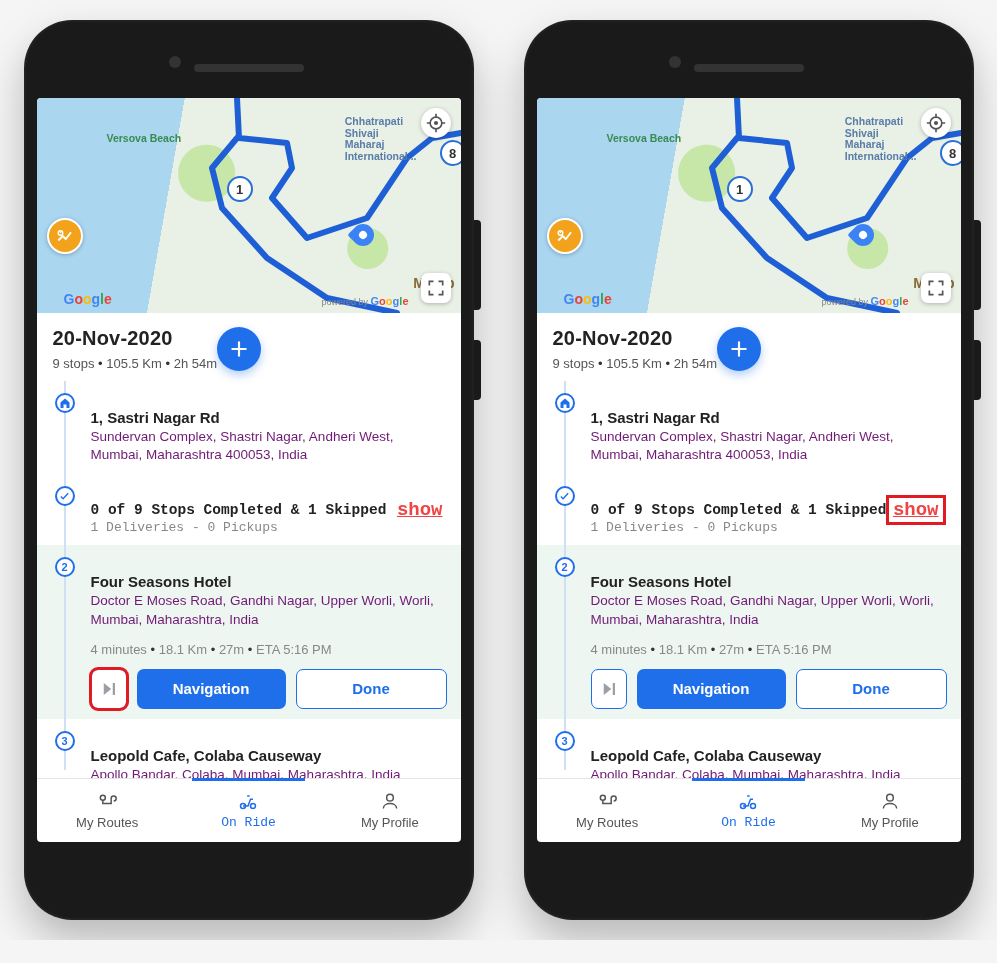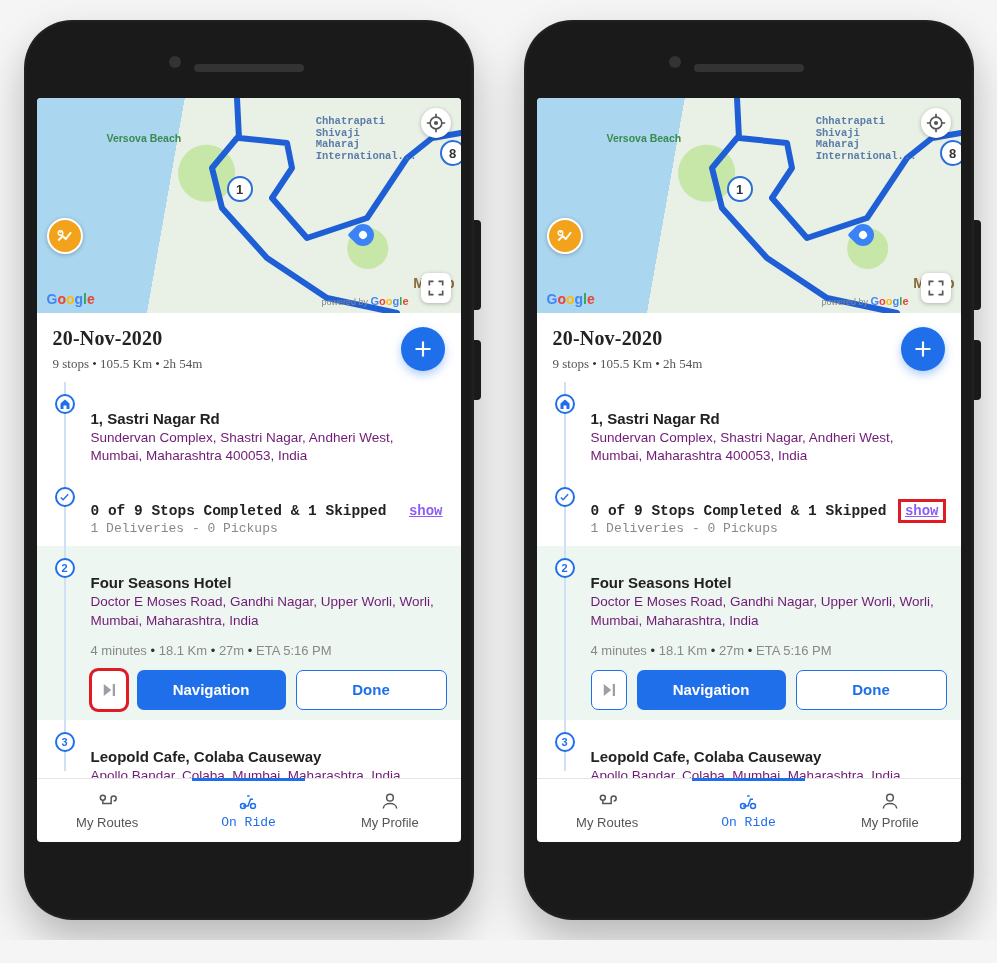--- a/index.html
+++ b/index.html
@@ -59,41 +59,41 @@
   }
   .map-blue-pin {
     position:absolute; width:22px; height:22px; background:#3b82f6; border-radius:50% 50% 50% 2px;
     transform: rotate(45deg); display:flex; align-items:center; justify-content:center;
   }
   .map-blue-pin::after { content:""; width:8px; height:8px; background:#fff; border-radius:50%; }
   .map-label {
     position:absolute; font-size:10.5px; font-weight:600; color:#8b6d3a; line-height:1.1;
   }
   .map-label.green { color:#3a8b50; }
-  .map-label.blue  { color:#5a7ca8;font-family:Liberation Mono, monospace; }
+  .map-label.blue  { color:#5a7ca8; }
   .round-white {
     position:absolute; width:30px; height:30px; background:#fff; border-radius:50%;
     box-shadow:0 1px 4px rgba(0,0,0,.25); display:flex; align-items:center; justify-content:center;
     color:#555;
   }
   .orange-badge {
     position:absolute; left:10px; top:120px; width:36px; height:36px; background:#f2a31b;
     border:2px solid #fff; border-radius:50%; display:flex; align-items:center; justify-content:center;
     box-shadow:0 1px 4px rgba(0,0,0,.25);
   }
   .powered { position:absolute; bottom:6px; right:52px; font-size:9px; color:#888; }
-  .google-logo { position:absolute; bottom:6px; left:10px; font-size:14px; font-weight:700; }
+  .google-logo { position:absolute; bottom:6px; left:27px; font-size:14px; font-weight:700; }
   .google-logo span:nth-child(1){color:#4285F4}
   .google-logo span:nth-child(2){color:#EA4335}
   .google-logo span:nth-child(3){color:#FBBC05}
   .google-logo span:nth-child(4){color:#4285F4}
   .google-logo span:nth-child(5){color:#34A853}
   .google-logo span:nth-child(6){color:#EA4335}
   
-  .hdr { padding: 14px 16px 10px; display:flex; justify-content:space-between; align-items:flex-start;font-family:Liberation Serif, serif; }
+  .hdr { padding: 14px 16px 10px; display:flex; align-items:flex-start; }
   .hdr-title { font-size:20px; font-weight:800; color:#222; letter-spacing:.2px; }
   .hdr-sub { font-size:13px; color:#555; margin-top:6px; }
   .dot::before { content:" • "; color:#333; }
   .fab {
     width:44px; height:44px; background:#1f6feb; border-radius:50%; color:#fff;
     display:flex; align-items:center; justify-content:center; box-shadow:0 4px 10px rgba(31,111,235,.35);
     font-size:24px; cursor:pointer;
   }
   
   .list { flex:1; overflow:hidden; padding: 0 14px 0 14px; }
@@ -105,21 +105,21 @@
   .row.active .tl-line { left:27px; }
   .tl-node {
     position:absolute; left:4px; top:12px; width:20px; height:20px; border:2px solid #1f6feb;
     border-radius:50%; background:#fff; display:flex; align-items:center; justify-content:center;
     font-size:11px; font-weight:700; color:#1f6feb;
   }
   .row.active .tl-node { left:18px; }
   .r-title { font-size:15px; font-weight:800; color:#222;margin-top:18px; }
   .r-body  { font-size:13.5px; color:#701a75; margin-top:2px; line-height:1.35; }
   .r-meta  { font-size:13px; color:#888; margin-top:13px; }
-  .showlink { color:#8b5cf6; font-size:14px; font-weight:700; text-decoration:underline; cursor:pointer;text-align:right; }
+  .showlink { color:#ef4444; font-size:19px; font-weight:700; text-decoration:underline; cursor:pointer;text-align:right; }
   .row-between { display:flex; justify-content:space-between; align-items:center;font-family:Liberation Mono, monospace; }
   .btnrow { display:flex; gap:10px; margin-top:12px; }
   .skipbtn {
     width:36px; height:40px; border:1px solid #1f6feb; border-radius:7px; background:#fff;
     display:flex; align-items:center; justify-content:center; color:#888; cursor:pointer;
   }
   .navbtn {
     flex:1; height:40px; background:#1f6feb; color:#fff; border:none; border-radius:7px;
     font-size:15px; font-weight:700; cursor:pointer;
   }

